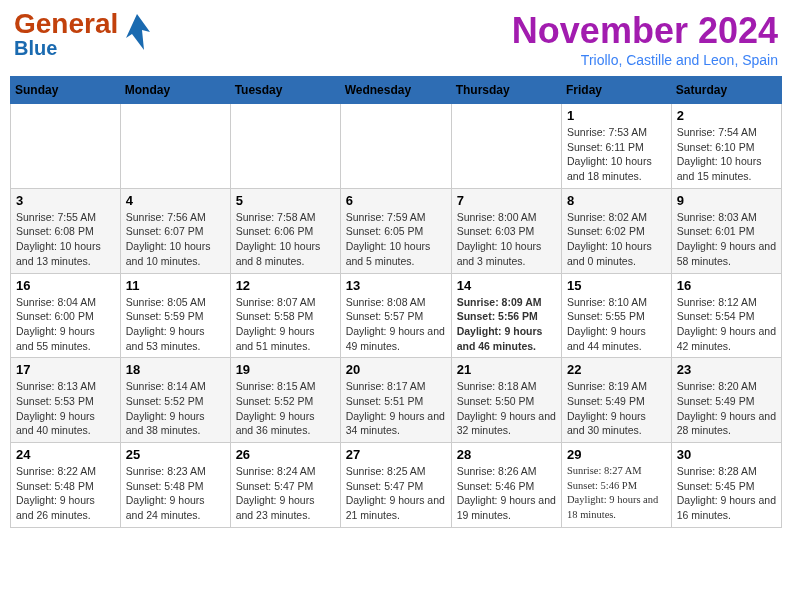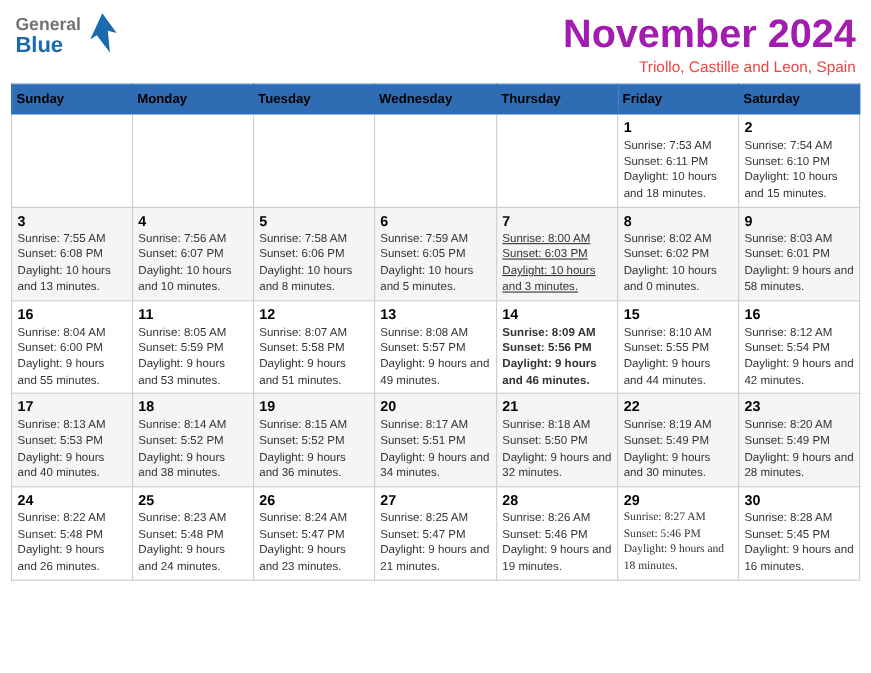--- a/index.html
+++ b/index.html
@@ -25,21 +25,21 @@
     .title-area {
       text-align: right;
     }
     .month-title {
       font-size: 36px;
       font-weight: bold;
       color: #a21caf;
     }
     .subtitle {
       font-size: 14px;
-      color: #ef4444;
+      color: #3b82f6;
     }
     table {
       width: 100%;
       border-collapse: collapse;
       font-size: 11px;
     }
     thead tr th {
       background-color: #2e6db4;
       color: #000000;
       padding: 6px 4px;
@@ -77,21 +77,21 @@
       background: #f5f5f5;
     }
   </style>
 </head>
 <body>
 
 <div class="header-area">
   <div class="logo">
     <div style="display:flex;align-items:center;gap:2px;">
       <div style="display:flex;flex-direction:column;line-height:1;">
-        <span style="font-size:16px;font-weight:bold;color:#737373;">General</span>
+        <span style="font-size:28px;font-weight:bold;color:#c2410c;">General</span>
         <span style="font-size:20px;font-weight:bold;color:#1a6ab0;">Blue</span>
       </div>
       <div style="margin-left:2px;">
         <svg width="30" height="40" viewBox="0 0 30 40">
           <polygon points="15,2 28,20 20,18 22,38 10,22 4,26" fill="#1a6ab0"></polygon>
         </svg>
       </div>
     </div>
   </div>
   <div class="title-area">
@@ -152,21 +152,21 @@
 Daylight: 10 hours and 8 minutes.</div>
         </td>
         <td>
           <span class="day-number">6</span>
           <div class="day-info" style="white-space: pre-line;">Sunrise: 7:59 AM
 Sunset: 6:05 PM
 Daylight: 10 hours and 5 minutes.</div>
         </td>
         <td>
           <span class="day-number">7</span>
-          <div class="day-info" style="white-space: pre-line; text-decoration: underline;">Sunrise: 8:00 AM
+          <div class="day-info" style="white-space: pre-line;">Sunrise: 8:00 AM
 Sunset: 6:03 PM
 Daylight: 10 hours and 3 minutes.</div>
         </td>
         <td>
           <span class="day-number">8</span>
           <div class="day-info" style="white-space: pre-line;">Sunrise: 8:02 AM
 Sunset: 6:02 PM
 Daylight: 10 hours and 0 minutes.</div>
         </td>
         <td>

